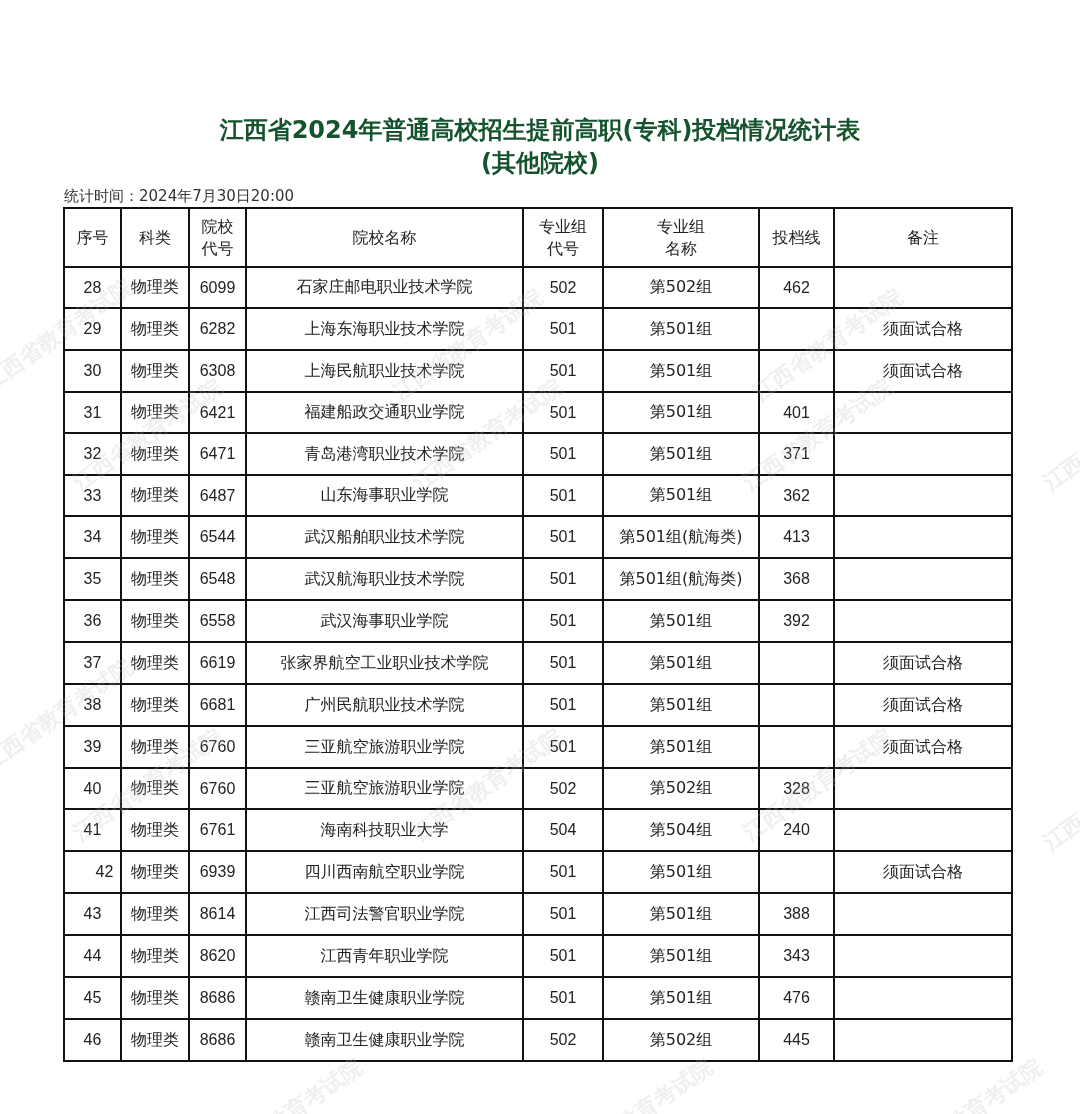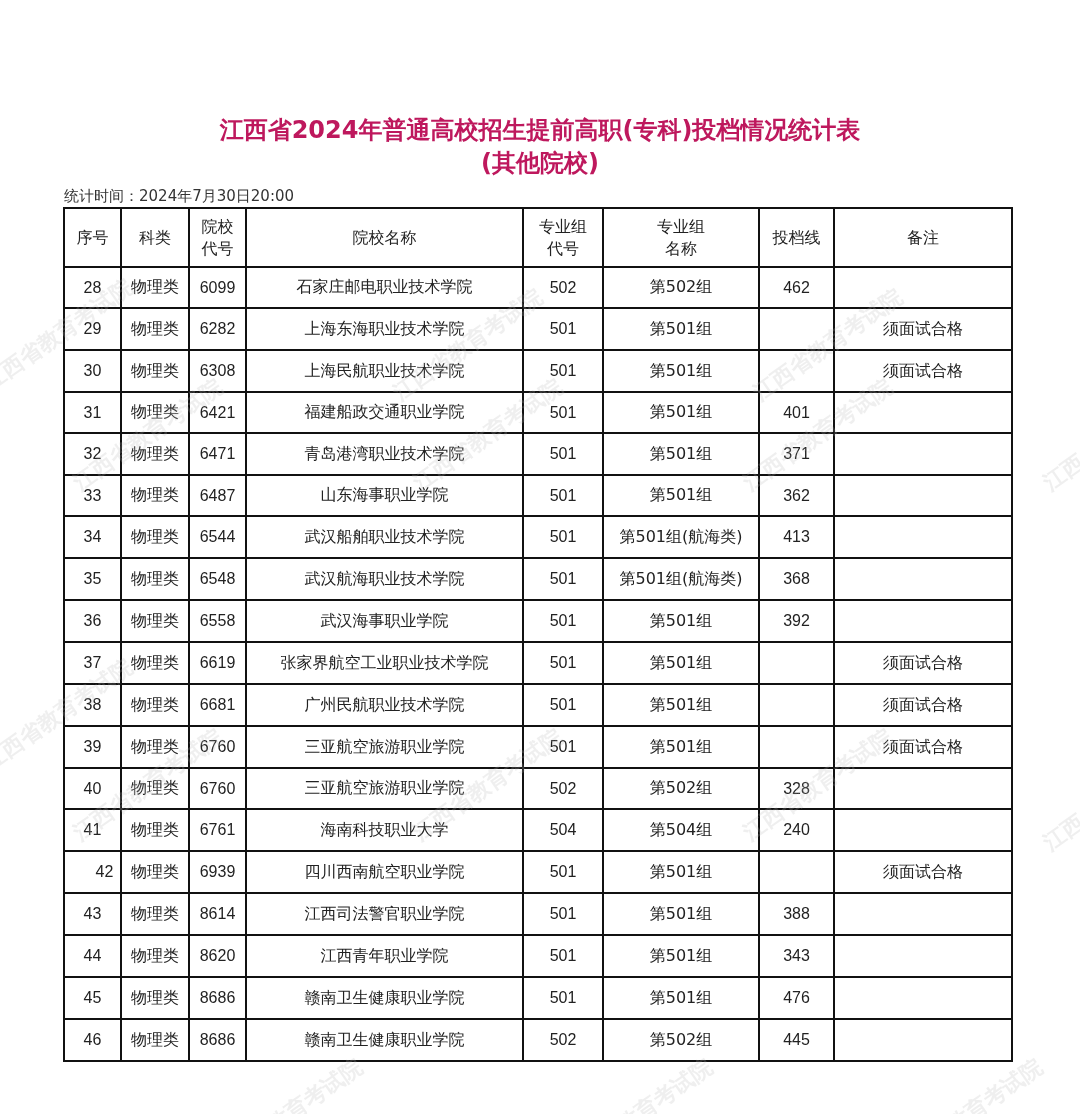--- a/index.html
+++ b/index.html
@@ -2,21 +2,21 @@
 <html><head>
 <meta charset="utf-8">
 <style>
   html, body { margin: 0; padding: 0; background: #ffffff; }
   body {
     width: 1080px; height: 1114px; position: relative; overflow: hidden;
     font-family: "Liberation Sans", "DejaVu Sans", sans-serif; color: #222;
   }
   .title {
     position: absolute; left: 0; width: 1080px; text-align: center;
-    font-family: "DejaVu Sans", sans-serif; font-weight: bold; color: #be185d;
+    font-family: "DejaVu Sans", sans-serif; font-weight: bold; color: #14532d;
   }
   .title.l1 { top: 114px; font-size: 24px; letter-spacing: 0px; }
   .title.l2 { top: 147px; font-size: 24px; }
   .stat-time {
     position: absolute; left: 64px; top: 187px; font-size: 15px; color: #333;
     font-family: "DejaVu Sans", sans-serif;
   }
   table.grid {
     position: absolute; left: 63px; top: 207px; width: 948px;
     border-collapse: collapse; table-layout: fixed;

